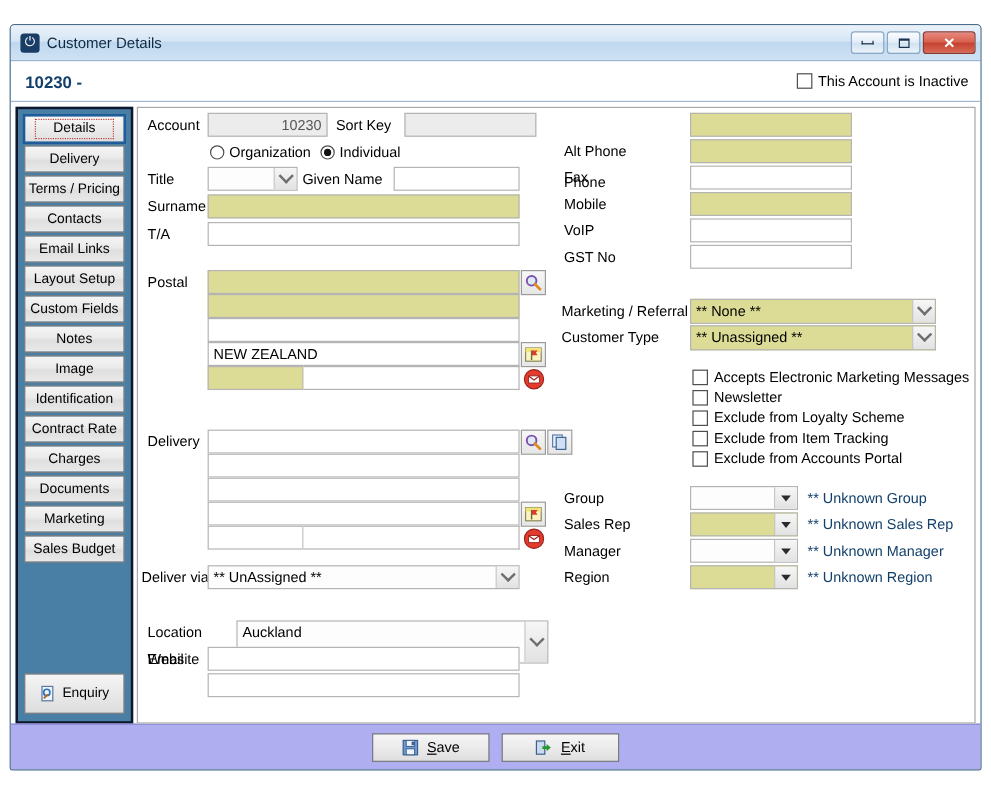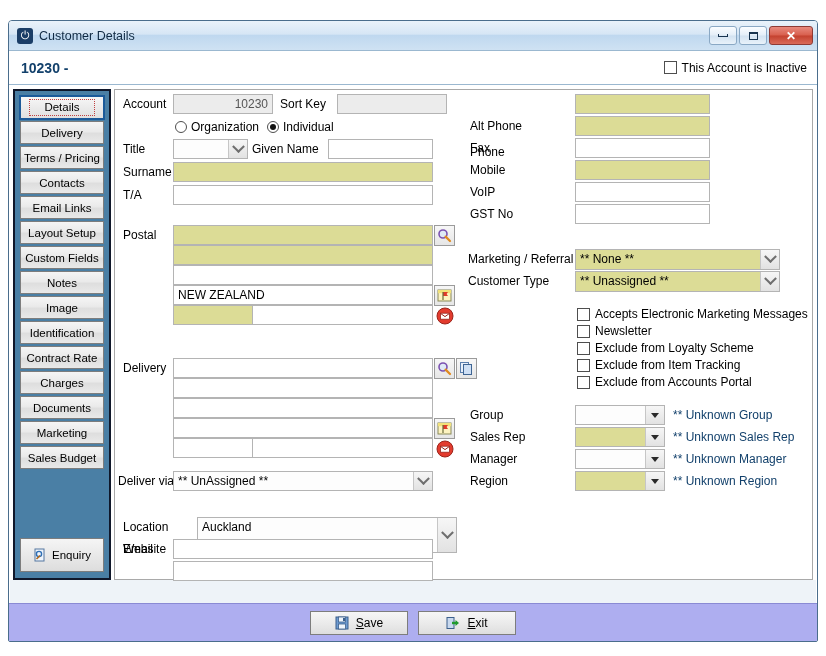--- a/index.html
+++ b/index.html
@@ -236,21 +236,20 @@
   .ibtn.plain { border: none; background: none; }
 
   
   #footer {
     height: 38px;
     background: #aeaef0;
     border-top: 1px solid #8a8ad4;
     display: flex; align-items: center; justify-content: center;
     gap: 10px;
     flex: none;
-    margin-top: 23px;
   }
   .act-btn {
     width: 98px; height: 24px;
     border: 1px solid #7d7d7d;
     background: linear-gradient(to bottom,#f6f6f6 0%,#ebebeb 50%,#dedede 100%);
     display: flex; align-items: center; justify-content: center;
     gap: 7px; font-size: 12px; color: #000;
   }
   .act-btn u { text-decoration: underline; }
 

